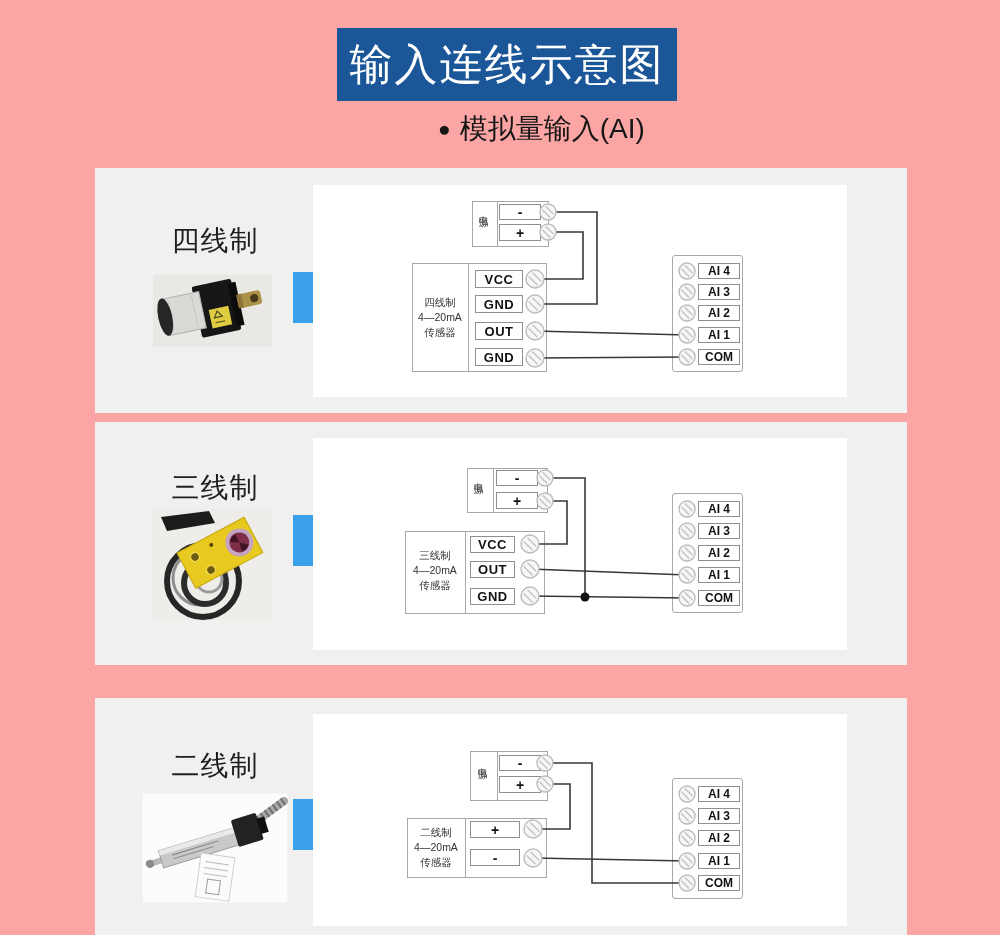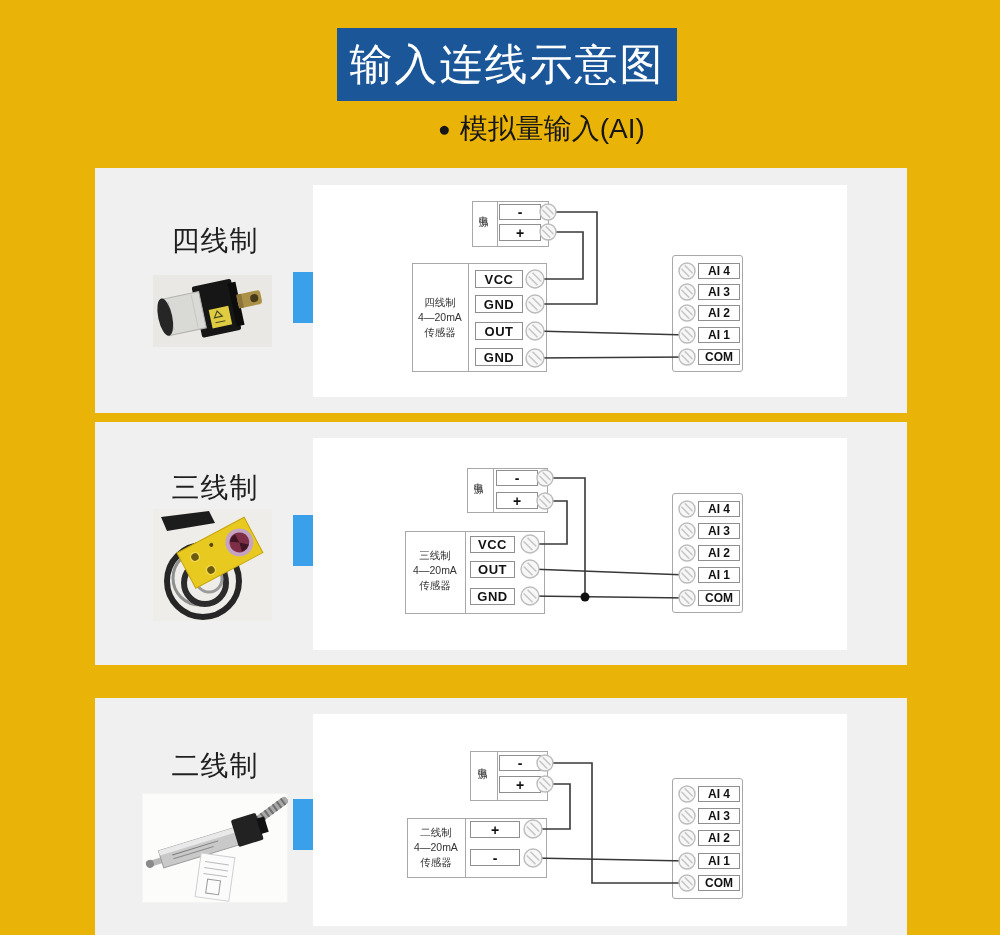--- a/index.html
+++ b/index.html
@@ -1,16 +1,16 @@
 <!DOCTYPE html>
 <html><head>
 <meta charset="utf-8">
 <style>
   html,body{margin:0;padding:0;background:#fff;}
-  #stage{position:relative;width:1000px;height:935px;background:#eab308;overflow:hidden;
+  #stage{position:relative;width:1000px;height:935px;background:#fca5a5;overflow:hidden;
          font-family:"Liberation Sans","DejaVu Sans",sans-serif;}
 
   
   .title-box{position:absolute;left:337px;top:28px;width:340px;height:73px;background:#1b5699;
              display:flex;align-items:center;justify-content:center;}
   .title-box span{color:#fff;font-size:43px;font-weight:500;letter-spacing:2px;}
   .subtitle{position:absolute;left:438px;top:112px;height:34px;display:flex;align-items:center;
             font-size:28px;font-weight:500;color:#161616;}
   .subtitle .bullet{font-size:21px;margin-right:9px;}
 

